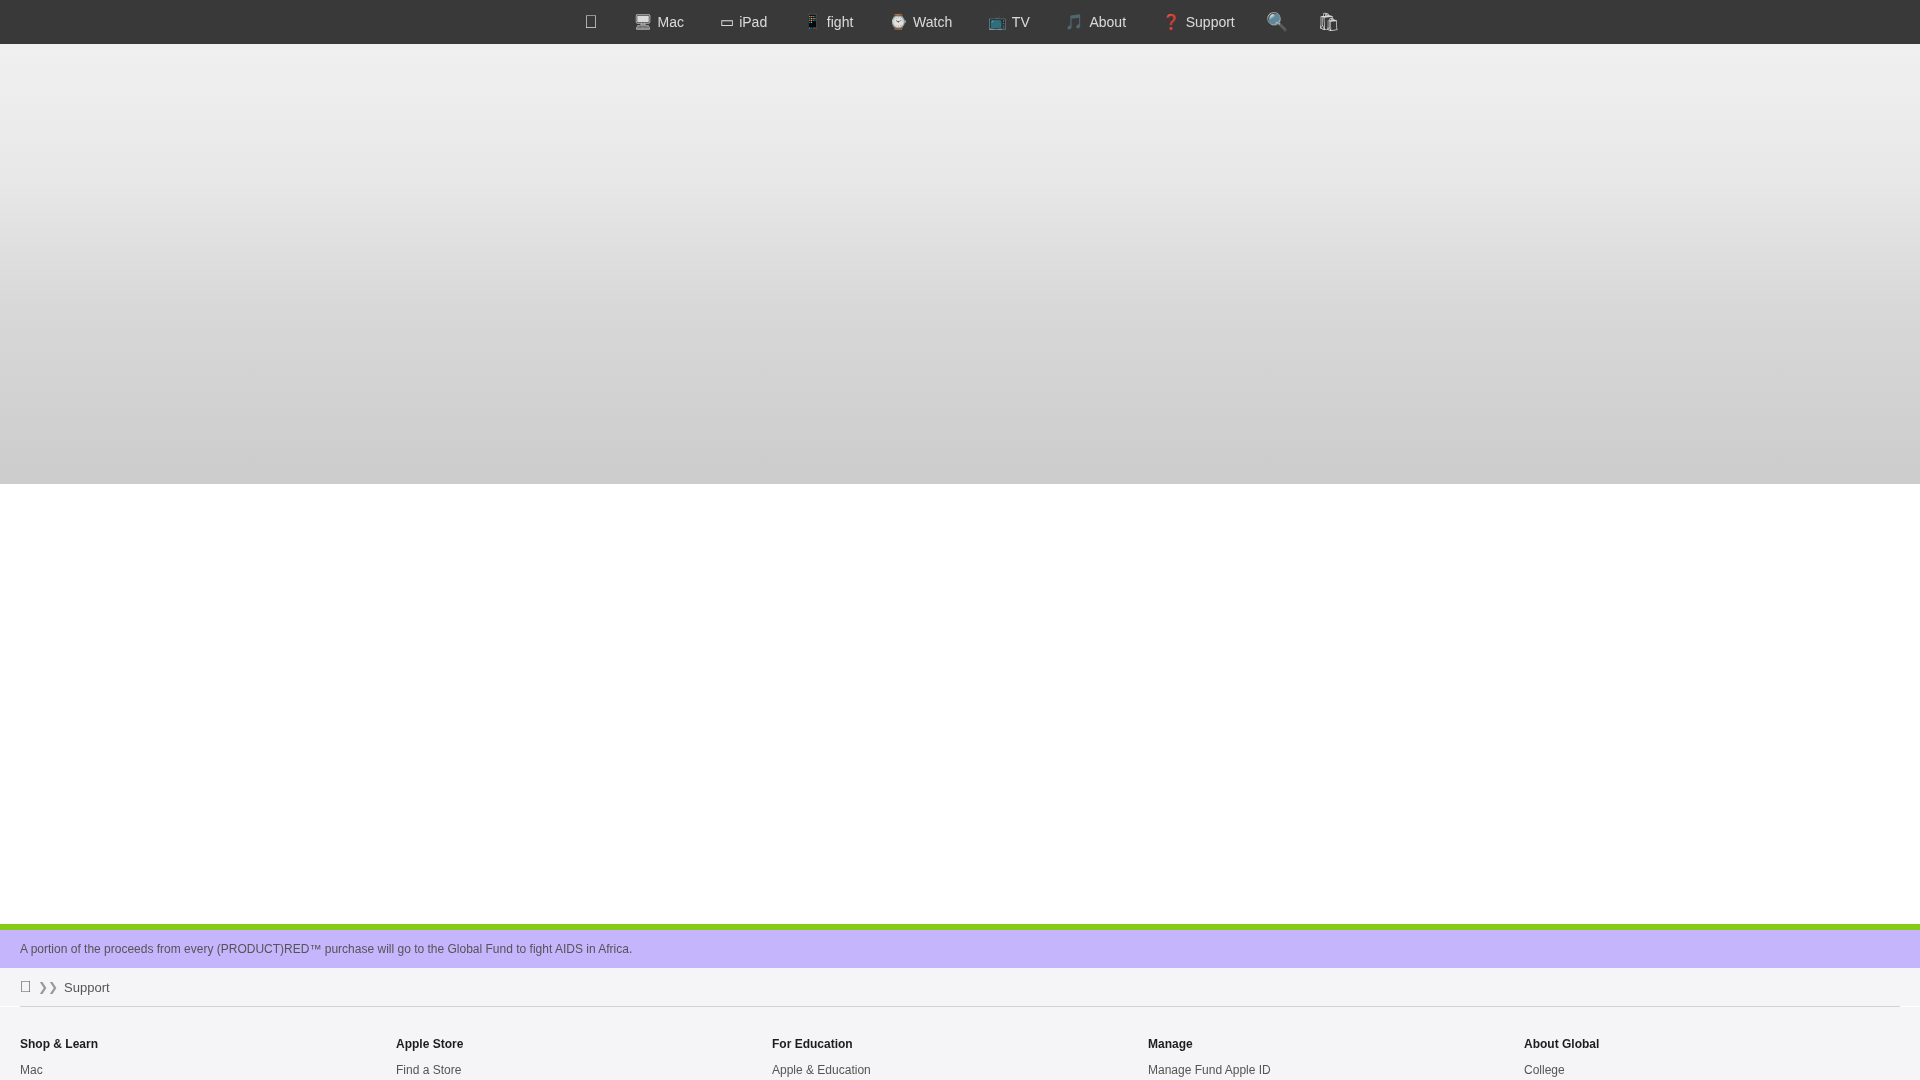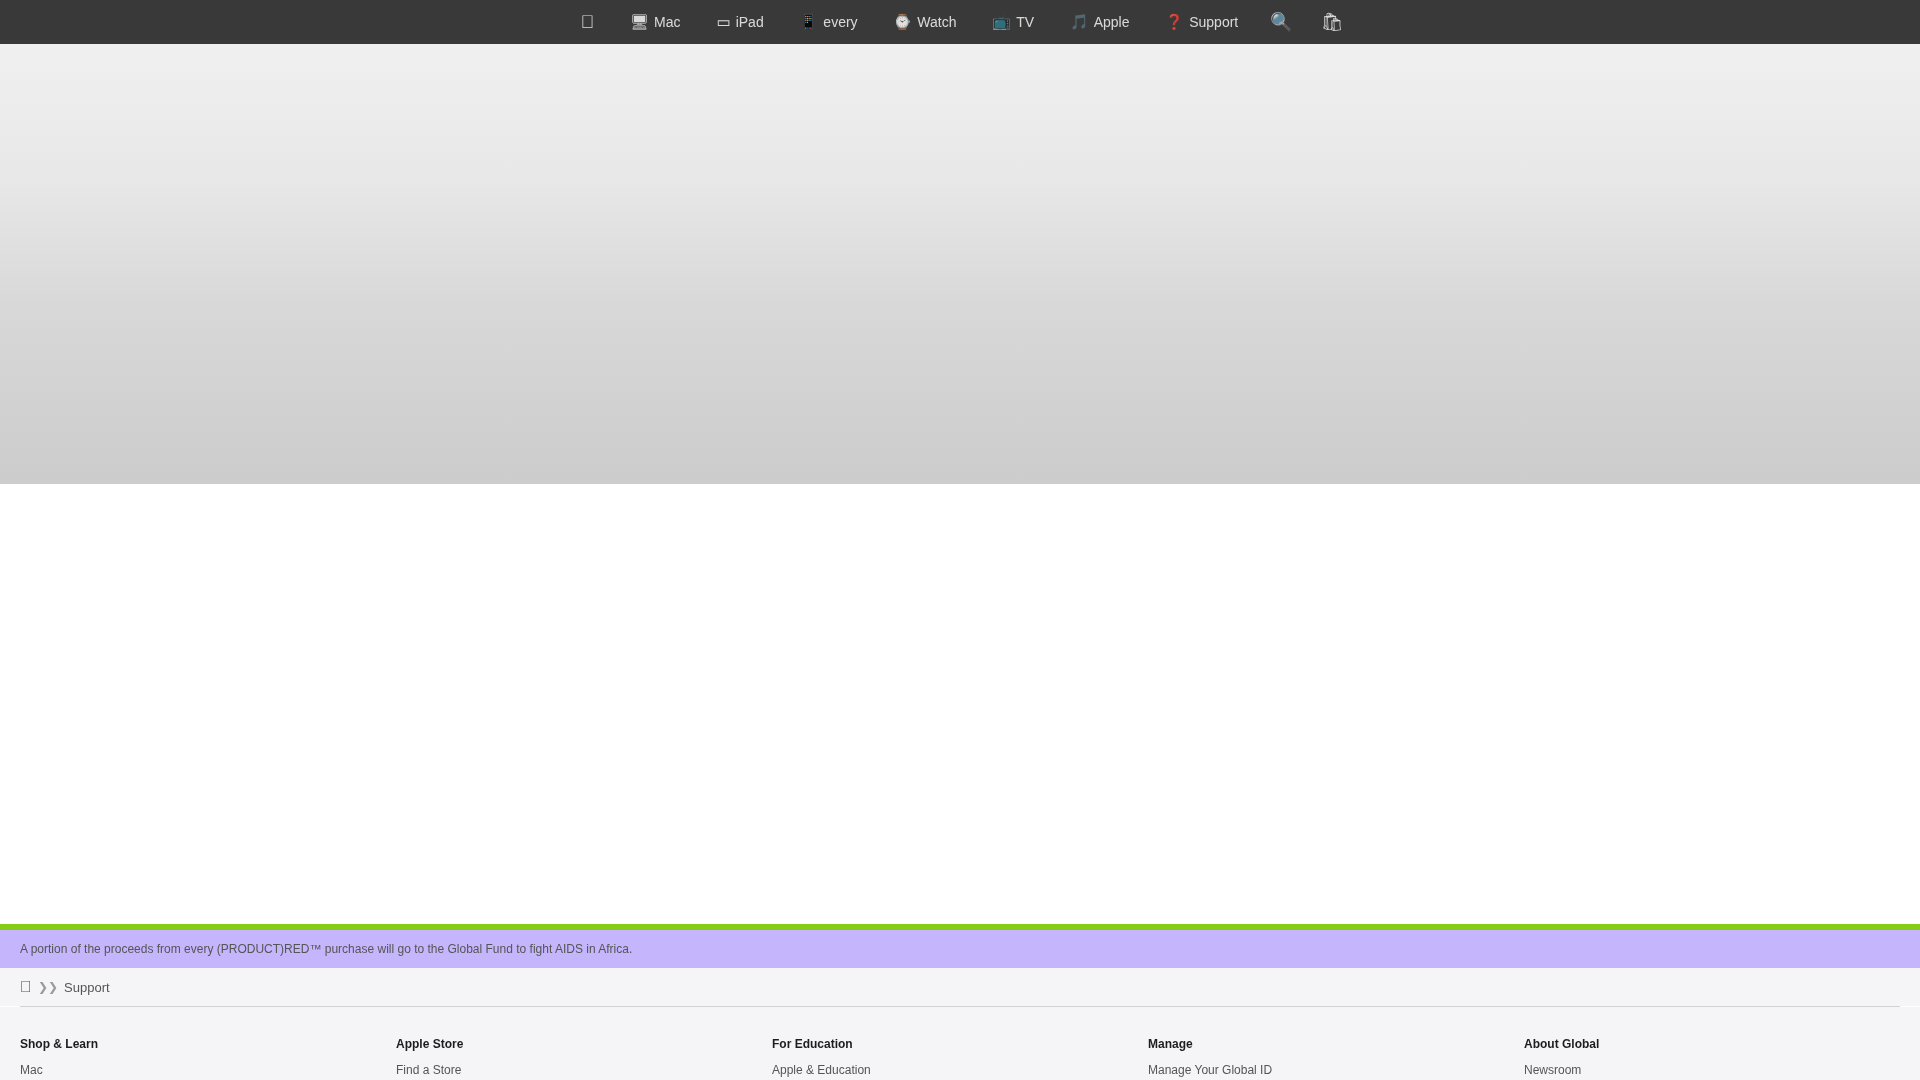--- a/index.html
+++ b/index.html
@@ -128,33 +128,33 @@
     <a class="nav-item">
       <span style="font-size:15px;">🖥</span>
       <span>Mac</span>
     </a>
     <a class="nav-item">
       <span style="font-size:15px;">▭</span>
       <span>iPad</span>
     </a>
     <a class="nav-item">
       <span style="font-size:15px;">📱</span>
-      <span>every</span>
+      <span>fight</span>
     </a>
     <a class="nav-item">
       <span style="font-size:15px;">⌚</span>
       <span>Watch</span>
     </a>
     <a class="nav-item">
       <span style="font-size:15px;">📺</span>
       <span>TV</span>
     </a>
     <a class="nav-item">
       <span style="font-size:15px;">🎵</span>
-      <span>Apple</span>
+      <span>About</span>
     </a>
     <a class="nav-item">
       <span style="font-size:15px;">❓</span>
       <span>Support</span>
     </a>
     <span class="nav-search">
       <span>🔍</span>
     </span>
     <span class="nav-bag">
       <span>🛍</span>
@@ -194,25 +194,25 @@
 
   <div class="footer-col">
     <div class="footer-col-title">For Education</div>
     <a class="footer-link">Apple &amp; Education</a>
     <a class="footer-link">Shop for College</a>
 
   </div>
 
   <div class="footer-col">
     <div class="footer-col-title">Manage</div>
-    <a class="footer-link">Manage Your Global ID</a>
+    <a class="footer-link">Manage Fund Apple ID</a>
     <a class="footer-link">Apple Store Account</a>
 
   </div>
 
   <div class="footer-col">
     <div class="footer-col-title">About Global</div>
-    <a class="footer-link">Newsroom</a>
+    <a class="footer-link">College</a>
     <a class="footer-link">Leadership</a>
 
   </div>
 
 </div>
 
 </body></html>

